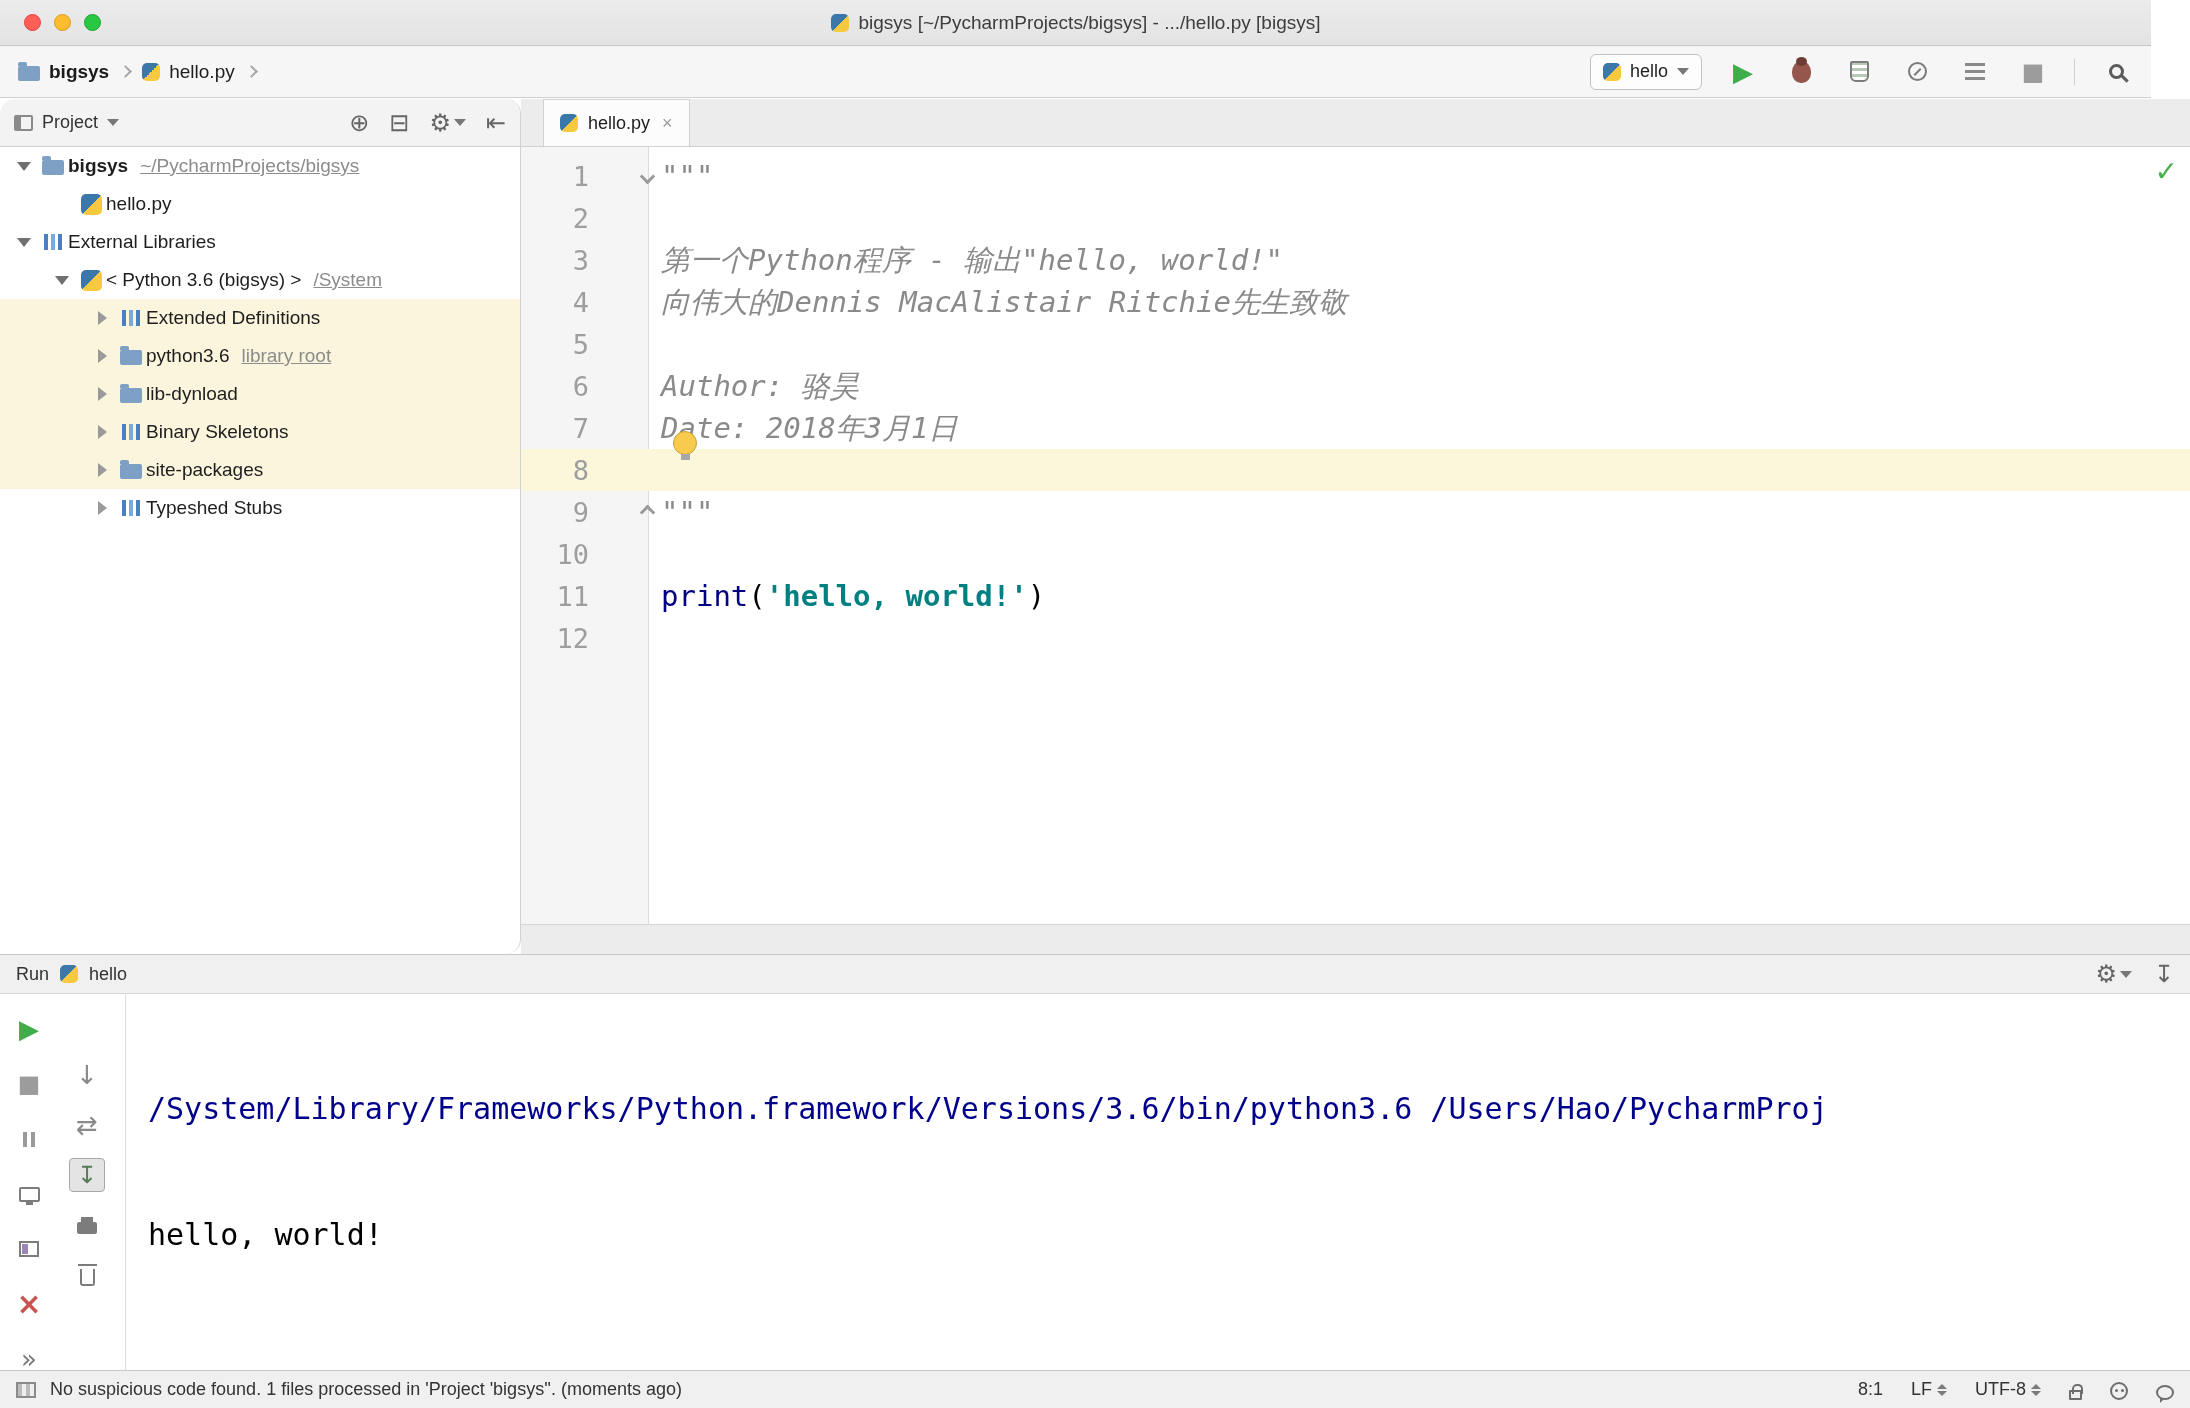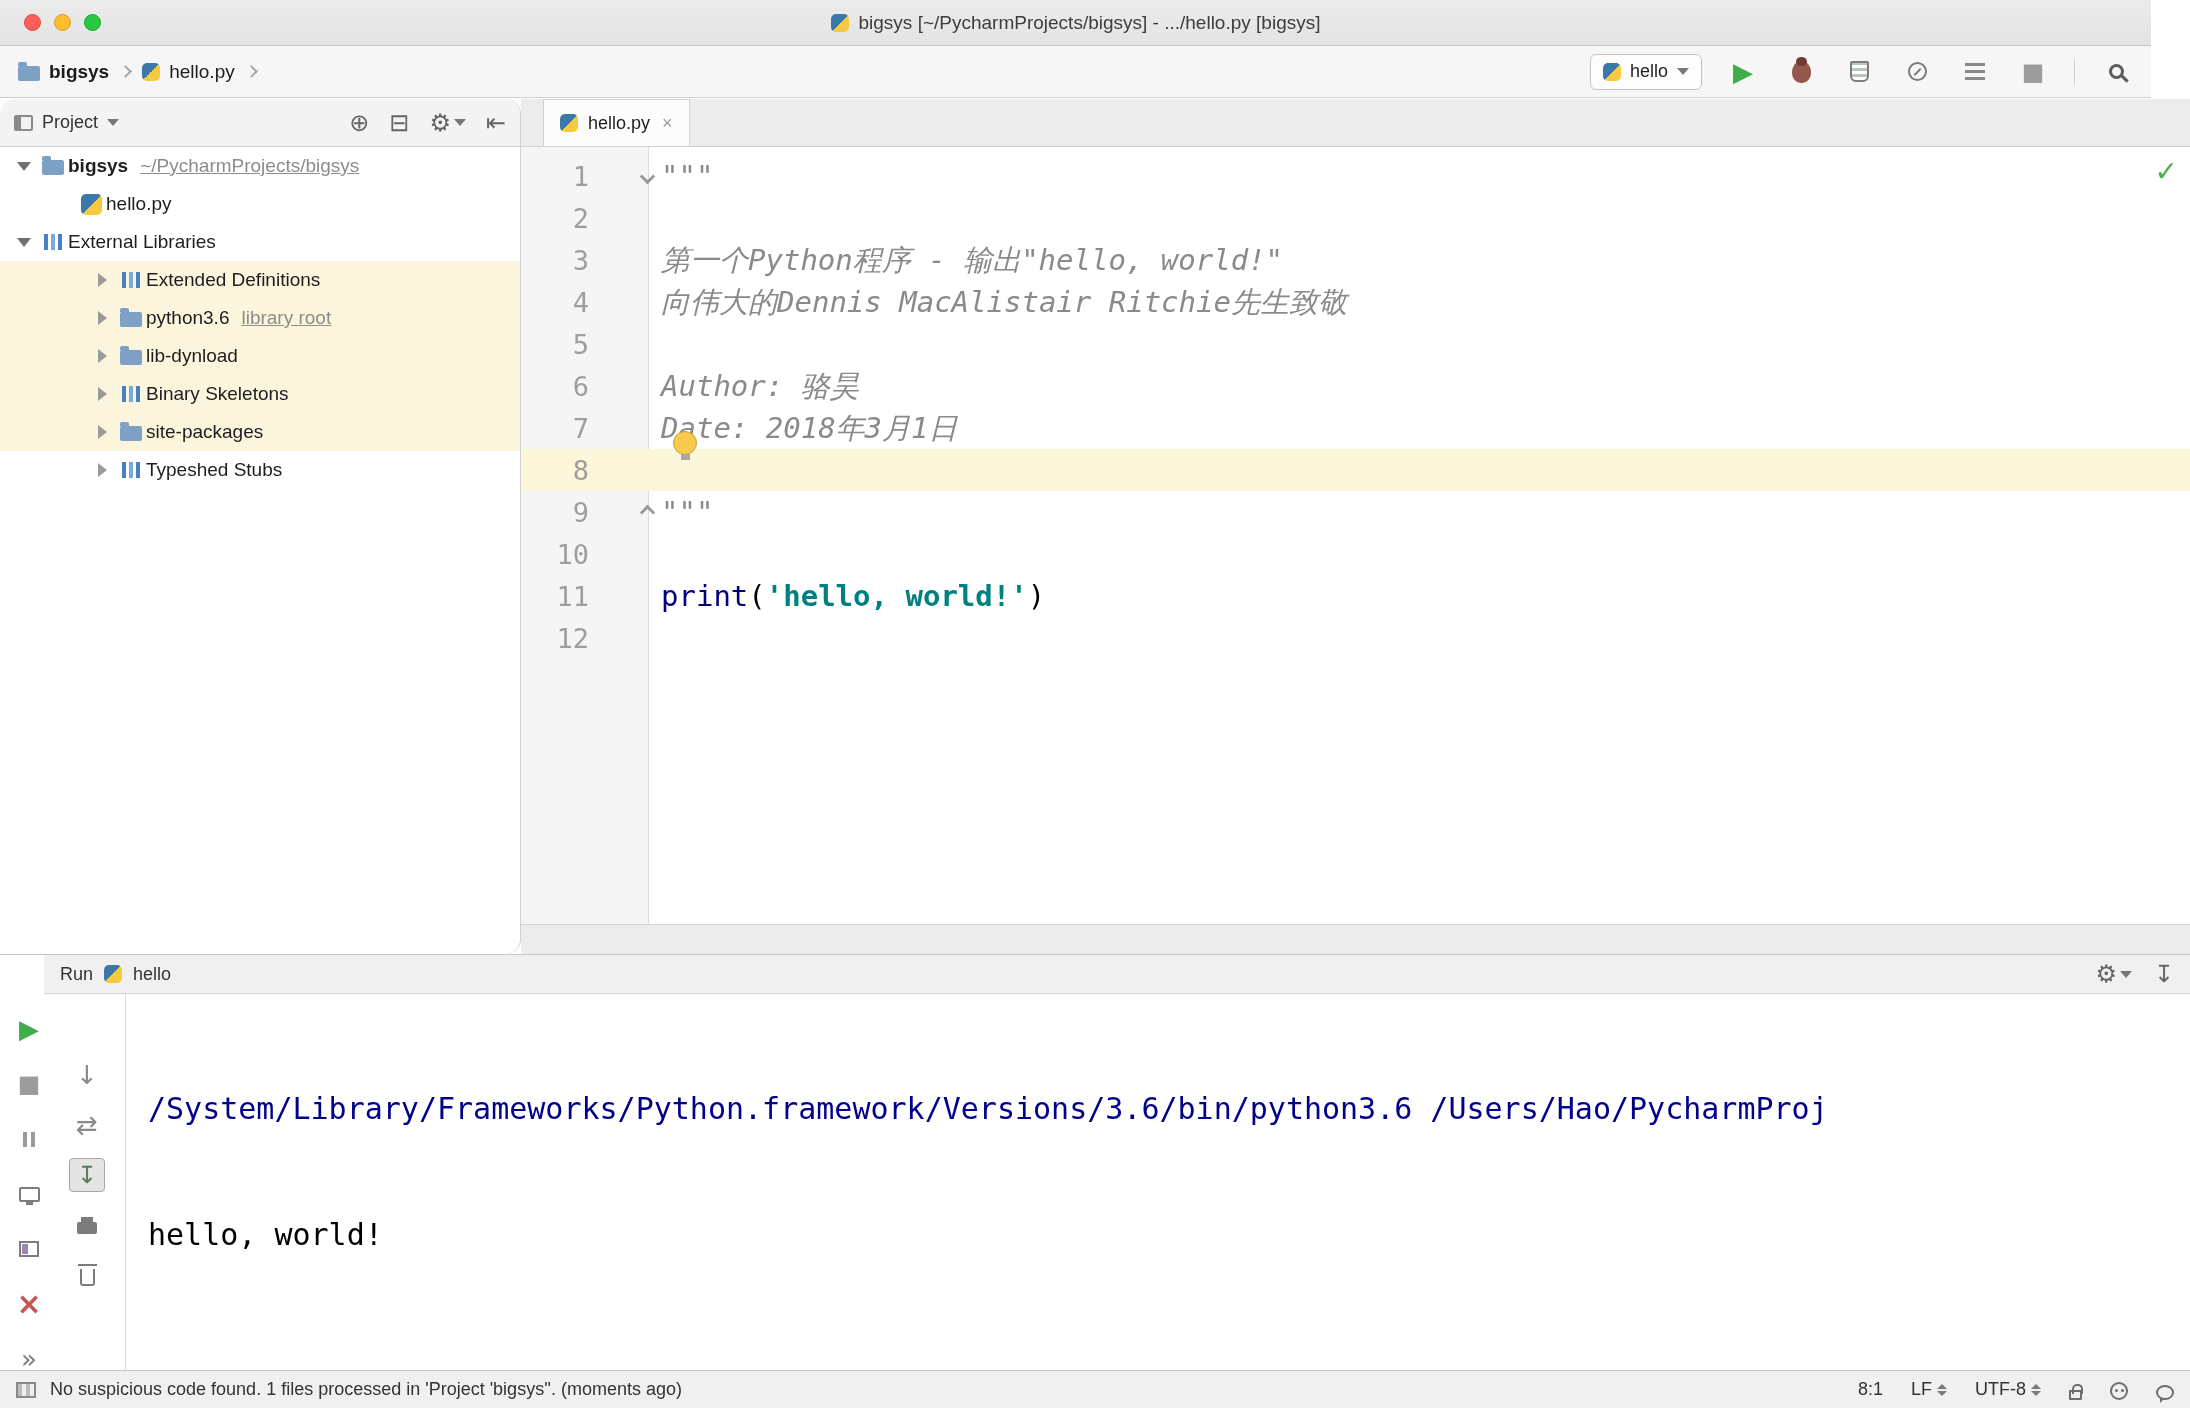--- a/index.html
+++ b/index.html
@@ -114,21 +114,21 @@
   .doc { color:#8a8a8a; font-style:italic; }
   .kw { color:#000080; }
   .str { color:#008080; font-weight:bold; }
   .insp-ok { position:absolute; top:8px; right:12px; color:#4caf50; font-size:28px; font-weight:bold; }
   .editor-strip { height:30px; flex:none; background:#ececec; border-top:1px solid #d4d4d4; }
 
   
   .run-panel { position:absolute; top:954px; left:0; width:2190px; height:416px; border-top:1px solid #c6c6c6;
     background:#fff; display:flex; flex-direction:column; }
   .run-header { height:39px; flex:none; background:#f0f0f0; border-bottom:1px solid #d6d6d6;
-    display:flex; align-items:center; gap:11px; padding:0 16px; font-size:18px; color:#333;margin-left:44px; }
+    display:flex; align-items:center; gap:11px; padding:0 16px; font-size:18px; color:#333; }
   .rh-right { margin-left:auto; display:flex; align-items:center; gap:22px; color:#666; }
   .run-body { flex:1; display:flex; overflow:hidden; }
   .run-toolbar { width:126px; flex:none; border-right:1px solid #dcdcdc; position:relative; }
   .tcol { position:absolute; display:flex; flex-direction:column; align-items:center; }
   .tcolA { left:8px; top:18px; width:42px; gap:21px; }
   .tcolB { left:62px; top:64px; width:50px; gap:16px; }
   .rbtn { width:36px; height:34px; display:flex; align-items:center; justify-content:center; }
   .rbtn.pressed { border:1px solid #a8a8a8; border-radius:4px; background:#e4e4e4; }
   .pause-bars { width:12px; height:15px; border-left:4px solid #9a9a9a; border-right:4px solid #9a9a9a; }
   .console { flex:1; padding:10px 0 0 22px; font:30px/42px "DejaVu Sans Mono",monospace; white-space:pre; overflow:hidden; }
@@ -234,20 +234,28 @@
               <span class="icon-python"></span>
             </span>
           <span class="tlabel">hello.py</span>
         </div>
         <div class="trow lv0">
           <span class="tw exp"></span>
           <span class="ticon">
               <span class="icon-library"></span>
             </span>
           <span class="tlabel">External Libraries</span>
+        </div>
+        <div class="trow lv1">
+          <span class="tw exp"></span>
+          <span class="ticon">
+              <span class="icon-python"></span>
+            </span>
+          <span class="tlabel">&lt; Python 3.6 (bigsys) &gt;</span>
+          <span class="tsuffix">/System</span>
         </div>
         <div class="trow lv2 yellow">
           <span class="tw col"></span>
           <span class="ticon">
               <span class="icon-library"></span>
             </span>
           <span class="tlabel">Extended Definitions</span>
         </div>
         <div class="trow lv2 yellow">
           <span class="tw col"></span>

